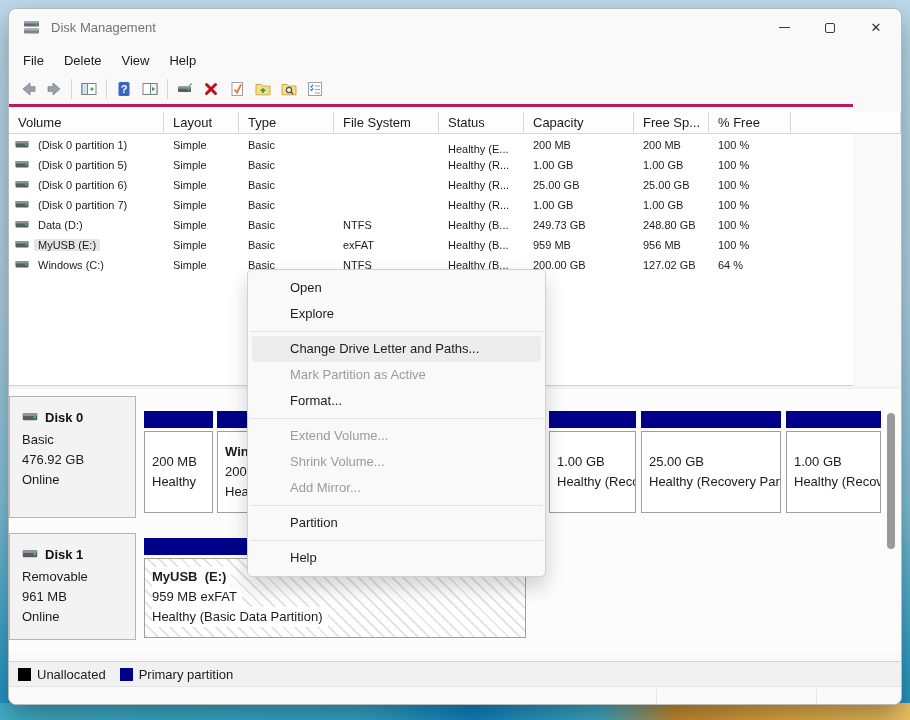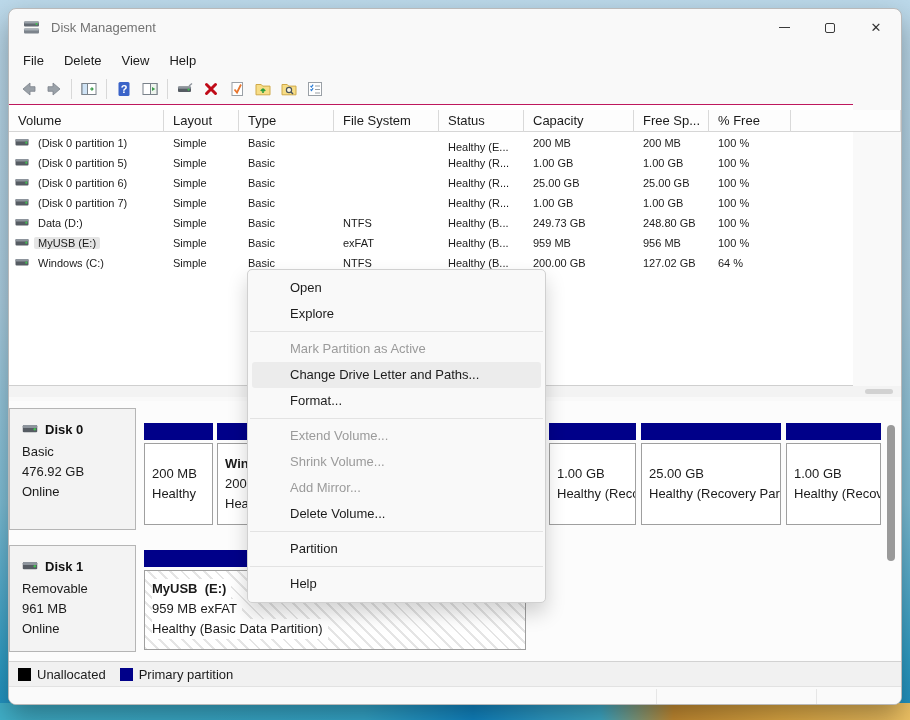--- a/index.html
+++ b/index.html
@@ -34,36 +34,36 @@
   
   .menubar { position: absolute; left: 4px; top: 39px; height: 24px; display: flex; align-items: center; }
   .menu-item { padding: 3px 10px; font-size: 13px; color: #1c1c1c; border-radius: 3px; }
   
   .toolbar { position: absolute; left: 6px; top: 64px; height: 31px; display: flex; align-items: center; }
   .tb-icon { width: 26px; height: 24px; display: flex; align-items: center; justify-content: center; }
   .tb-sep { width: 1px; height: 20px; background: #d8d8d8; margin: 0 4px; }
   
   .table-pane {
     position: absolute; left: 0; top: 95px; width: 844px; height: 282px;
-    background: #fff; border-top: 1px solid #be185d; border-bottom: 1px solid #cfcfcf;
+    background: #fff; border-top: 3px solid #be185d; border-bottom: 1px solid #cfcfcf;
   }
   .thead { position: absolute; left: 0; top: 5px; width: 892px; height: 22px; display: flex; border-bottom: 1px solid #d6d6d6; background: #fdfdfd; }
   .th { font-size: 13px; color: #1b1b1b; padding: 3px 0 0 9px; border-right: 1px solid #d9d9d9; height: 22px; white-space: nowrap; overflow: hidden; }
   .tbody { position: absolute; left: 0; top: 28px; width: 892px; }
   .trow { display: flex; height: 20px; align-items: center; }
   .td { font-size: 11px; color: #1b1b1b; padding-left: 9px; white-space: nowrap; overflow: hidden; }
   .vol-cell { display: flex; align-items: center; padding-left: 6px; }
   .vol-label { padding: 0 4px; border-radius: 2px; }
   .vol-label.selected { background: #e5e5e5; }
   .drive-ico { margin-right: 5px; flex: 0 0 auto; }
   
   .splitter { position: absolute; left: 0; top: 377px; width: 892px; height: 11px; background: #f3f3f3; }
   .splitter-nub { position: absolute; right: 8px; top: 3px; width: 28px; height: 5px; background: #d2d2d2; border-radius: 3px; }
   
-  .graph-pane { position: absolute; left: 0; top: 392px; width: 892px; height: 264px; background: #fcfcfc; }
+  .graph-pane { position: absolute; left: 0; top: 380px; width: 892px; height: 264px; background: #fcfcfc; }
   .disk-row { position: absolute; left: 0; width: 892px; }
   .disk-label { position: absolute; left: 0; top: 3px; width: 127px; background: #f3f3f3; border: 1px solid #b5b5b5; padding: 11px 0 0 12px; }
   .disk-name-line { display: flex; align-items: center; gap: 7px; margin-bottom: 4px; }
   .disk-name { font-size: 13px; font-weight: bold; color: #111; }
   .disk-line { font-size: 13px; color: #1b1b1b; line-height: 20px; }
   .part { position: absolute; }
   .part-bar { height: 17px; }
   .part-body {
     margin-top: 3px; background: #fff; border: 1px solid #9f9f9f;
     display: flex; flex-direction: column; justify-content: center;
@@ -447,27 +447,26 @@
 
   <div class="statusbar">
     <div class="status-sep" style="left:647px"></div>
     <div class="status-sep" style="left:807px"></div>
   </div>
 
   <div class="context-menu" id="ctxmenu">
       <div class="ctx-item">Open</div>
       <div class="ctx-item">Explore</div>
       <div class="ctx-sep"></div>
+      <div class="ctx-item highlighted" style="background: rgb(236, 236, 236);">Change Drive Letter and Paths...</div>
       <div class="ctx-item disabled">Mark Partition as Active</div>
-      <div class="ctx-item highlighted" style="background: rgb(236, 236, 236);">Change Drive Letter and Paths...</div>
       <div class="ctx-item">Format...</div>
       <div class="ctx-sep"></div>
       <div class="ctx-item disabled">Extend Volume...</div>
       <div class="ctx-item disabled">Shrink Volume...</div>
       <div class="ctx-item disabled">Add Mirror...</div>
-      <div class="ctx-item">Delete Volume...</div>
       <div class="ctx-sep"></div>
       <div class="ctx-item">Partition</div>
       <div class="ctx-sep"></div>
       <div class="ctx-item">Help</div>
     </div>
 
 </div>
 
 </body></html>

